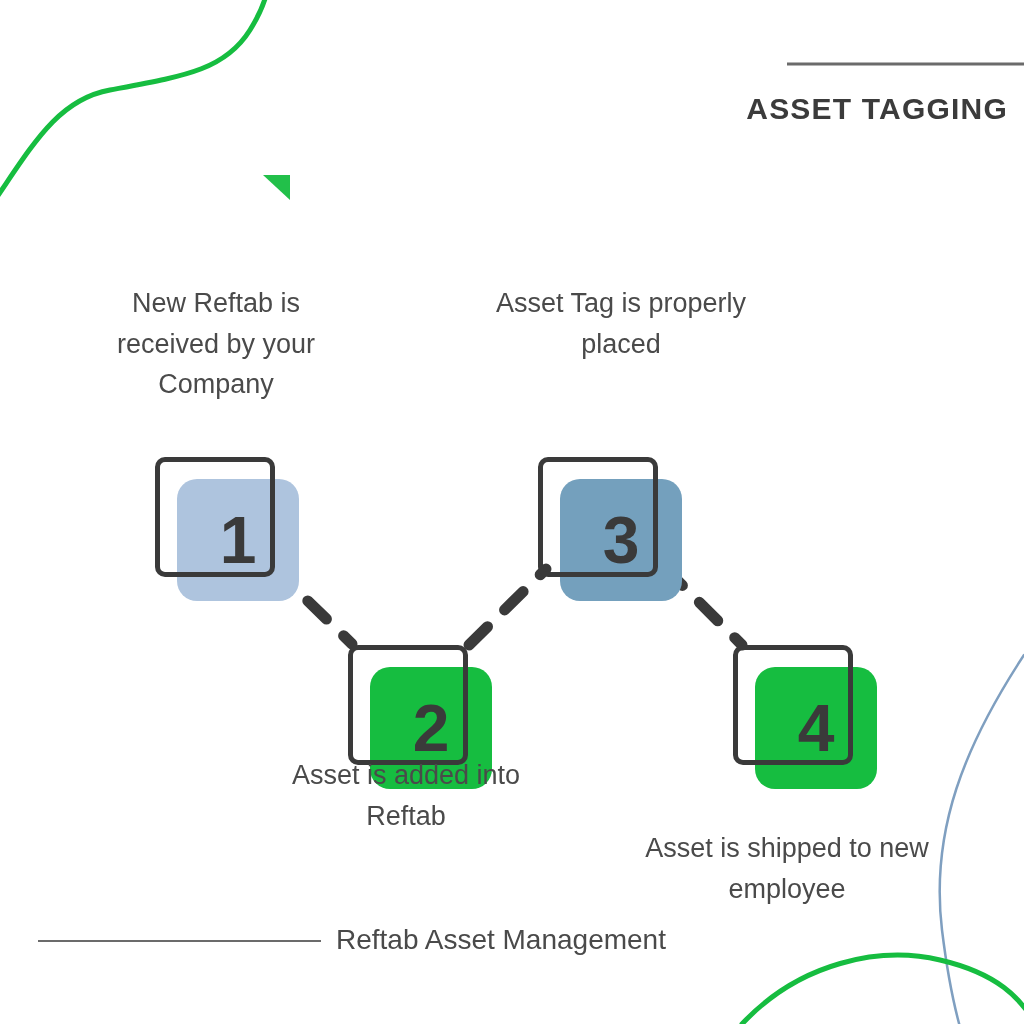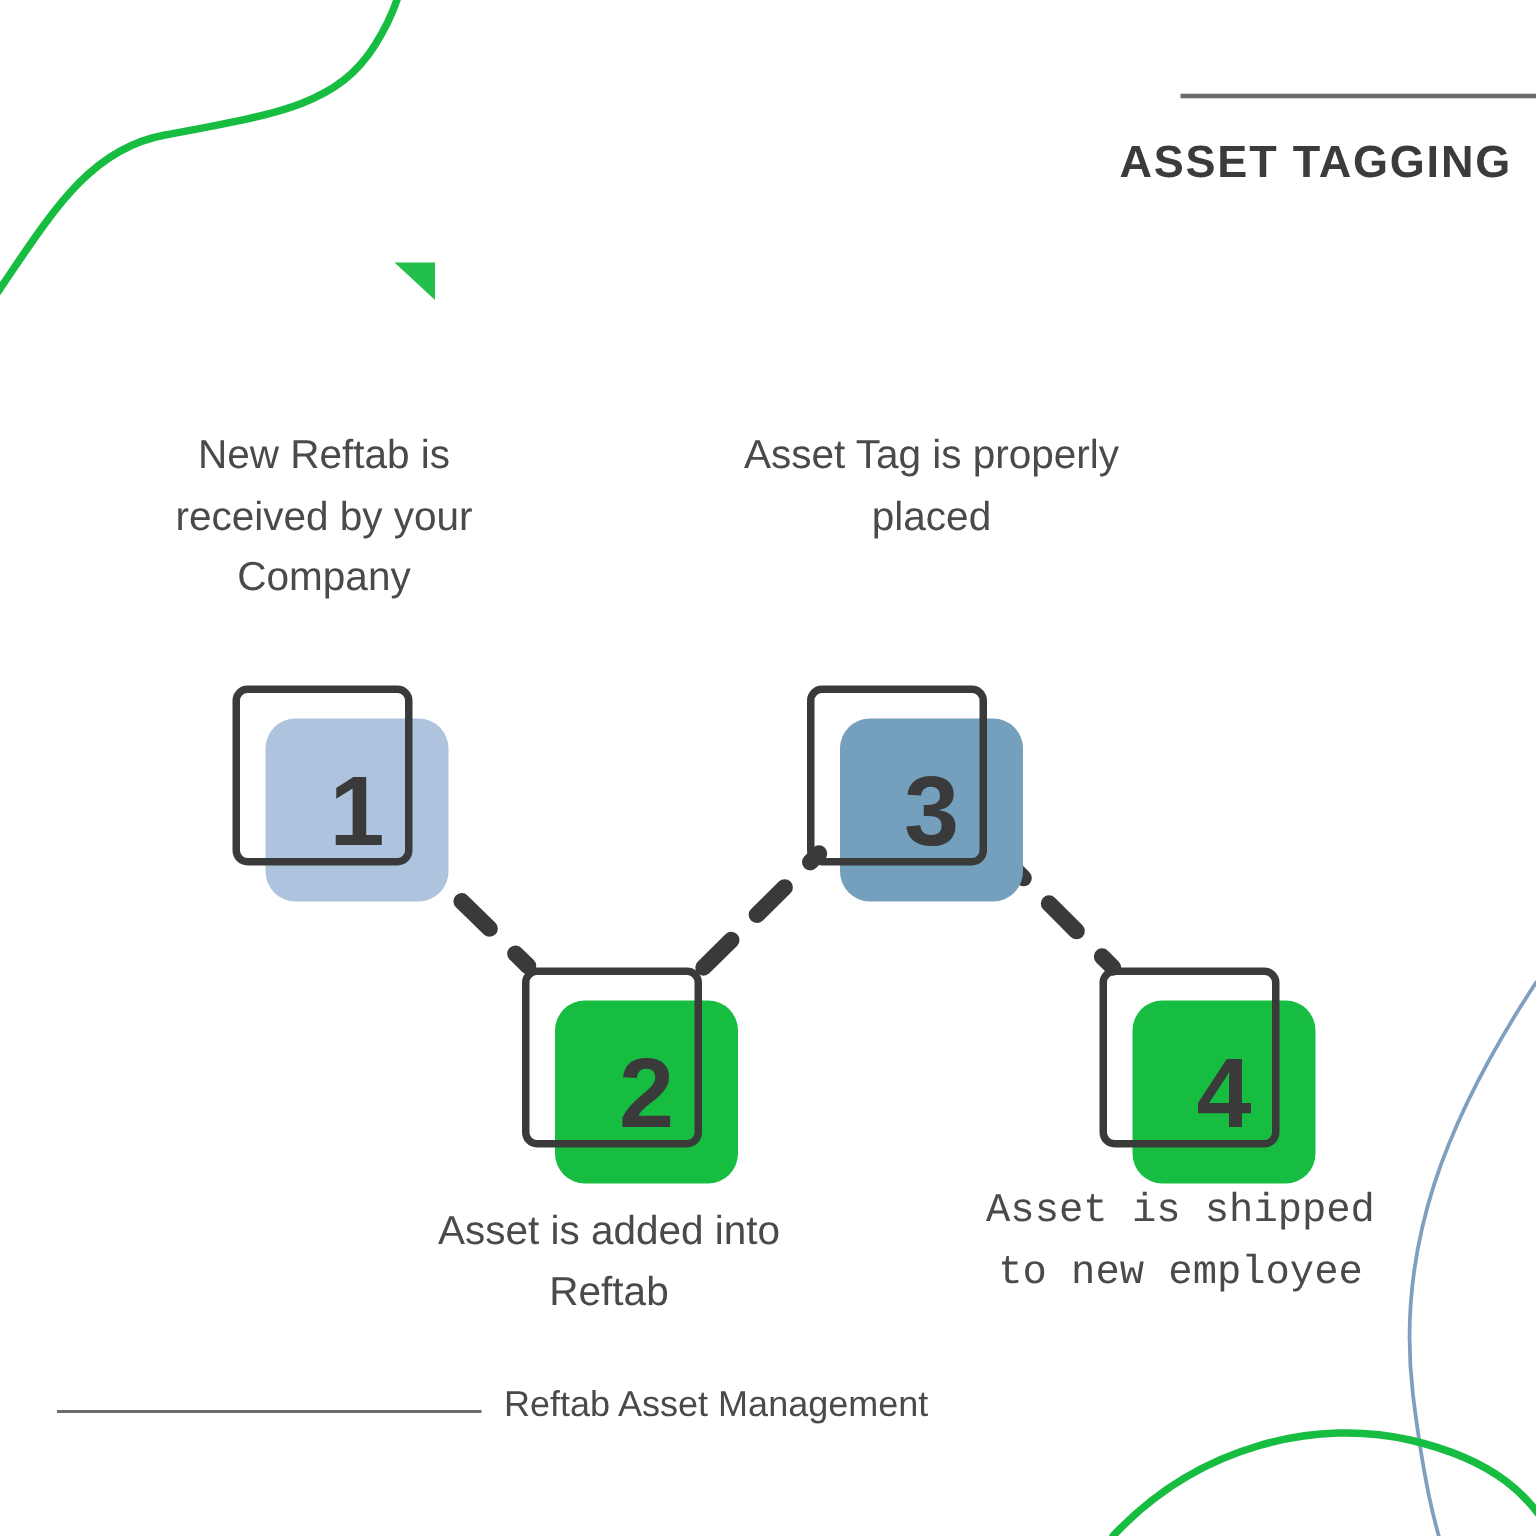--- a/index.html
+++ b/index.html
@@ -58,22 +58,22 @@
   
   .caption {
     position: absolute;
     color: #4a4a4a;
     font-size: 27px;
     line-height: 1.50;
     text-align: center;
   }
   .caption-top-1 { left: 86px;  top: 283px; width: 260px; }
   .caption-top-2 { left: 470px; top: 283px; width: 254px; margin-left: 24px; }
-  .caption-bot-1 { left: 275px; top: 800px; width: 262px; }
-  .caption-bot-2 { left: 640px; top: 788px; width: 294px; font-family: Liberation Mono, monospace; }
+  .caption-bot-1 { left: 275px; top: 755px; width: 262px; }
+  .caption-bot-2 { left: 640px; top: 828px; width: 294px; }
 
   
   .step {
     position: absolute;
     width: 128px;
     height: 128px;
   }
   .step .shadow-sq {
     position: absolute;
     left: 22px;
@@ -126,21 +126,21 @@
     left: 38px;
     top: 22px;
     width: 283px;
     height: 2px;
     background: #6b6b6b;
   }
   .footer-text {
     position: absolute;
     left: 336px;
     top: 0;
-    font-size: 24px;
+    font-size: 28px;
     color: #4a4a4a;
     line-height: 1.55;
     white-space: nowrap;
   }
 </style>
 </head>
 <body>
 
 <div id="infographic">
 

